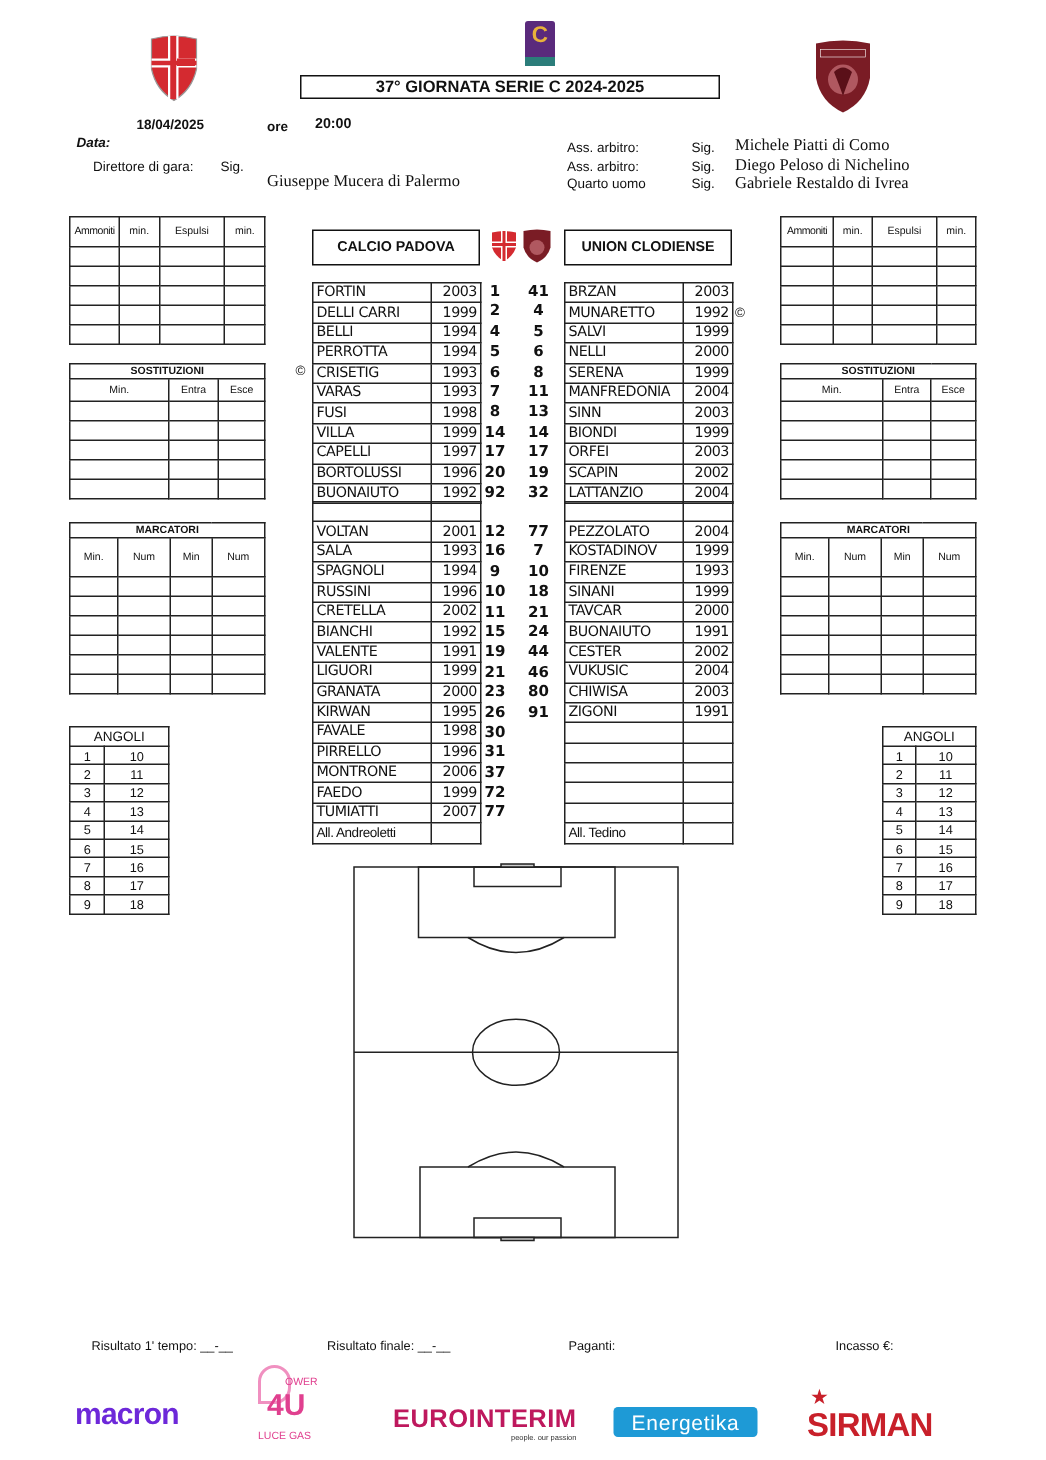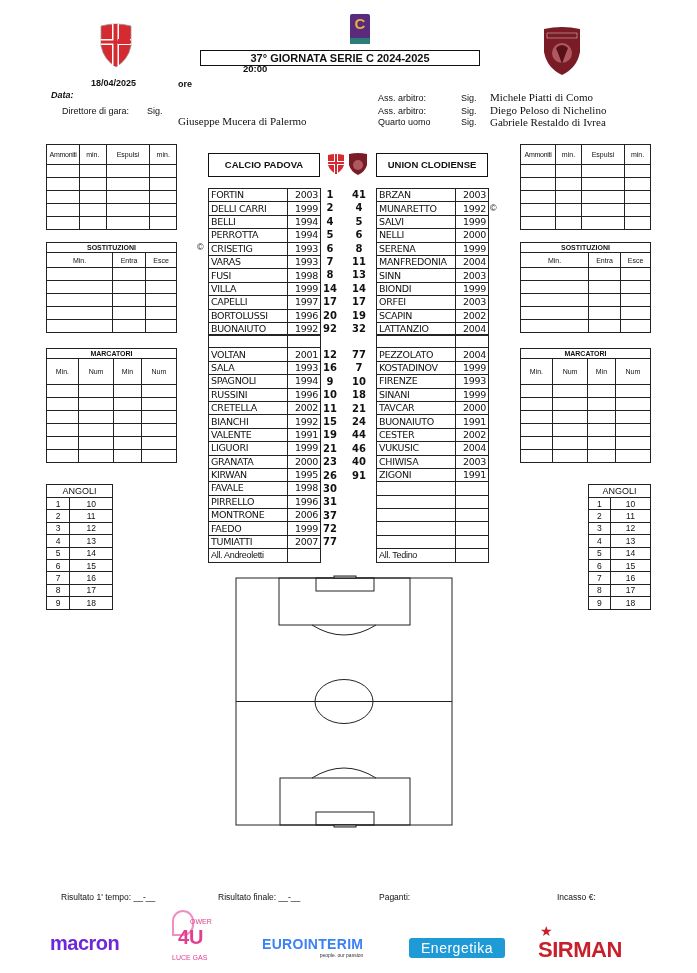--- a/index.html
+++ b/index.html
@@ -63,21 +63,21 @@
     <circle cx="20" cy="27" r="10" fill="#b05860"></circle>
     <path d="M14 22 Q20 16 26 22 Q22 32 20 38 Q18 32 14 22" fill="#5a1018"></path>
   </svg>
 </div>
 
 <div class="abs title-box">37° GIORNATA SERIE C 2024-2025</div>
 
 <div class="abs hdr-lbl" style="left:51px;top:90px;font-style:italic;">Data:</div>
 <div class="abs hdr-lbl" style="left:91px;top:78px;">18/04/2025</div>
 <div class="abs hdr-lbl" style="left:178px;top:79px;">ore</div>
-<div class="abs hdr-lbl" style="left:210px;top:63px;font-size:9.5px;margin-left:33px;">20:00</div>
+<div class="abs hdr-lbl" style="left:210px;top:77px;font-size:9.5px;">20:00</div>
 
 <div class="abs hdr-s" style="left:62px;top:106px;">Direttore di gara:</div>
 <div class="abs hdr-s" style="left:147px;top:106px;">Sig.</div>
 <div class="abs ref-name serif" style="left:178px;top:115px;">Giuseppe Mucera di Palermo</div>
 
 <div class="abs hdr-s" style="left:378px;top:93px;">Ass. arbitro:</div>
 <div class="abs hdr-s" style="left:461px;top:93px;">Sig.</div>
 <div class="abs ref-name serif" style="left:490px;top:91px;">Michele Piatti di Como</div>
 <div class="abs hdr-s" style="left:378px;top:106px;">Ass. arbitro:</div>
 <div class="abs hdr-s" style="left:461px;top:106px;">Sig.</div>
@@ -739,21 +739,21 @@
   </div>
 <div class="abs nums" style="left:348px;top:348px;" id="away-bnums">
     <div>77</div>
     <div>7</div>
     <div>10</div>
     <div>18</div>
     <div>21</div>
     <div>24</div>
     <div>44</div>
     <div>46</div>
-    <div>40</div>
+    <div>80</div>
     <div>91</div>
     <div></div>
     <div></div>
     <div></div>
     <div></div>
     <div></div>
   </div>
 
 <div class="abs" style="left:234px;top:575px;">
   <svg width="222" height="256" viewBox="0 0 222 256" fill="none" stroke="#222" stroke-width="1">
@@ -779,21 +779,21 @@
 <div class="abs" style="left:50px;top:932px;font-size:20px;font-weight:bold;letter-spacing:-0.5px;color:#6d28d9;">macron</div>
 
 <div class="abs" style="left:170px;top:910px;width:46px;height:56px;color:#e0408f;text-align:center;">
   <div style="position:absolute;left:2px;top:0;width:22px;height:26px;border:2px solid #f090c0;border-radius:11px 11px 11px 0;"></div>
   <div style="position:absolute;left:20px;top:8px;font-size:7px;">OWER</div>
   <div style="position:absolute;left:8px;top:16px;font-size:20px;font-weight:bold;">4U</div>
   <div style="position:absolute;left:2px;top:44px;font-size:7px;white-space:nowrap;">LUCE GAS</div>
 </div>
 
 <div class="abs" style="left:262px;top:936px;">
-  <div style="font-size:14px;font-weight:bold;color:#3b82f6;letter-spacing:0.3px;">EUROINTERIM</div>
+  <div style="font-size:17px;font-weight:bold;color:#be185d;letter-spacing:0.3px;">EUROINTERIM</div>
   <div style="font-size:5px;color:#333;text-align:right;">people. our passion</div>
 </div>
 
 <div class="abs" style="left:409px;top:938px;width:96px;height:20px;background:#1e9ad6;border-radius:3px;">
   <div style="color:#fff;font-size:14px;text-align:center;line-height:20px;letter-spacing:0.5px;">Energetika</div>
 </div>
 
 <div class="abs" style="left:538px;top:929px;">
   <div style="position:absolute;left:2px;top:-6px;color:#c8202a;font-size:14px;">★</div>
   <div style="margin-top:8px;color:#c8202a;font-size:22px;font-weight:bold;letter-spacing:-0.5px;">SIRMAN</div>

